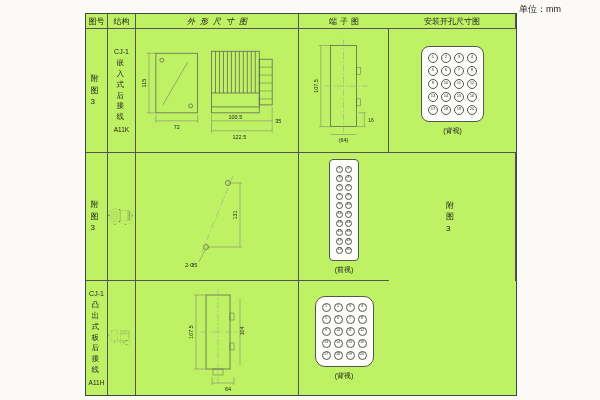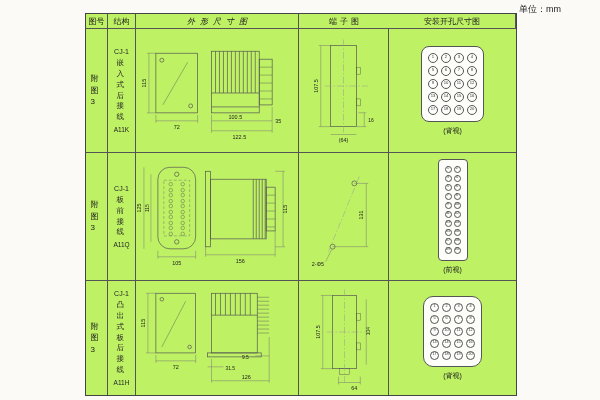--- a/index.html
+++ b/index.html
@@ -149,25 +149,20 @@
           <span class="term-pin" style="width: 10px; height: 10px; font-size: 4.2px;">18</span>
           <span class="term-pin" style="width: 10px; height: 10px; font-size: 4.2px;">19</span>
           <span class="term-pin" style="width: 10px; height: 10px; font-size: 4.2px;">20</span>
         </div>
       <div class="term-view">(背视)</div>
     </div>
 
     <div class="cell">
       <span class="vchars">附图3</span>
     </div>
-    <div class="cell struct-cell">
-      <span class="model">CJ-1</span>
-      <span class="vchars desc">板前接线</span>
-      <span class="code">A11Q</span>
-    </div>
     <div class="cell">
       <svg class="draw" width="163" height="128" viewBox="0 0 163 128">
 
         <rect x="22" y="14" width="38" height="82" rx="12"></rect>
         <circle cx="41" cy="21" r="2.2"></circle>
           <circle cx="41" cy="89" r="2.2"></circle>
         <rect class="dash" x="28" y="27" width="26" height="56"></rect>
         <circle class="thin" cx="35" cy="31" r="1.8"></circle>
           <circle class="thin" cx="47" cy="31" r="1.8"></circle>
         <circle class="thin" cx="35" cy="37" r="1.8"></circle>

